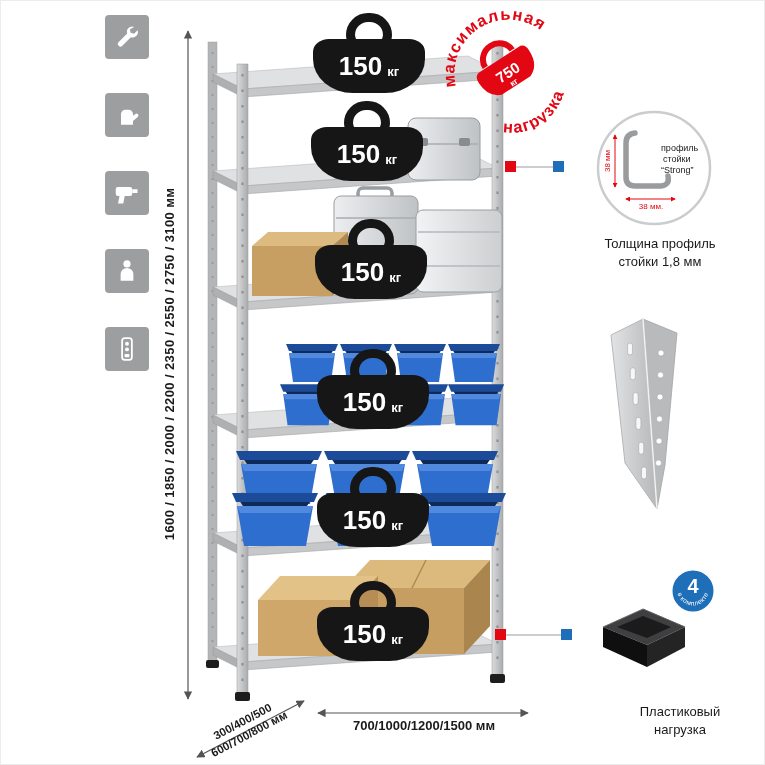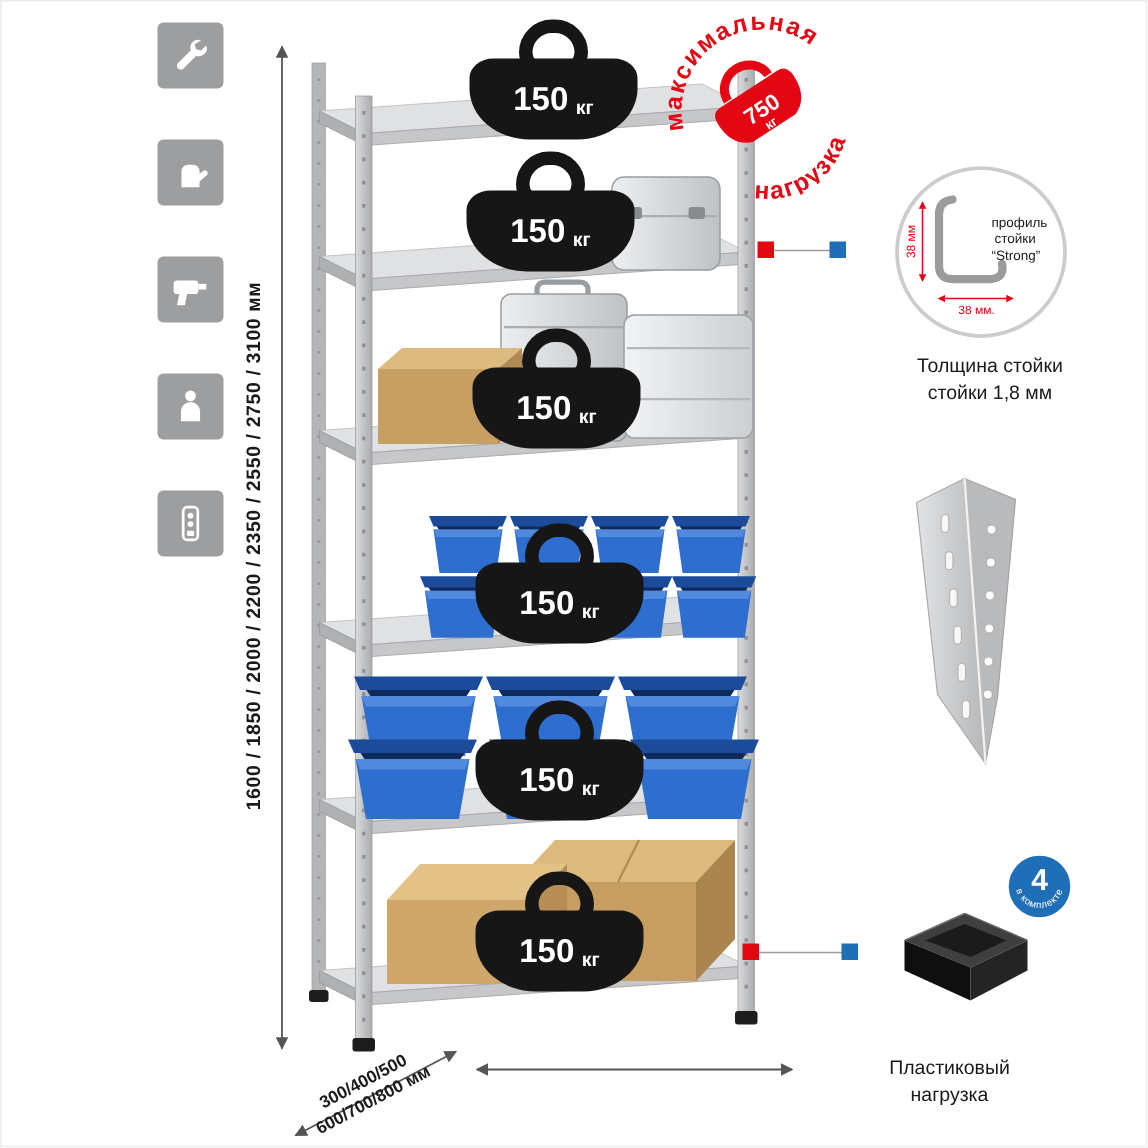--- a/index.html
+++ b/index.html
@@ -7,21 +7,21 @@
   .canvas{position:relative;width:765px;height:765px;overflow:hidden;background:#fff;border:1px solid #ececec;box-sizing:border-box;}
   .abs{position:absolute;}
 
   
   .tool-icon{position:absolute;left:104px;width:44px;height:44px;background:#9d9e9f;border-radius:4px;display:flex;align-items:center;justify-content:center;}
 
   
   .kb{position:absolute;width:112px;height:80px;}
   .kb-handle{position:absolute;left:50%;top:0;transform:translateX(-50%);width:46px;height:38px;border:9px solid #161616;border-radius:22px 22px 16px 16px;box-sizing:border-box;}
   .kb-body{position:absolute;left:0;bottom:0;width:100%;height:54px;background:#161616;border-radius:16px 16px 40px 40px / 13px 13px 34px 34px;display:flex;align-items:center;justify-content:center;gap:5px;}
-  .kb-val{color:#fff;font-size:22px;font-weight:bold;line-height:1;}
+  .kb-val{color:#fff;font-size:26px;font-weight:bold;line-height:1;}
   .kb-unit{color:#fff;font-size:13px;font-weight:bold;margin-top:10px;}
 
   
   .dim-height{position:absolute;left:168px;top:363px;transform:translate(-50%,-50%) rotate(-90deg);white-space:nowrap;font-size:13px;font-weight:600;letter-spacing:.4px;}
   .dim-width{position:absolute;left:318px;top:717px;width:210px;text-align:center;font-size:13px;font-weight:600;}
   .dim-depth{position:absolute;left:245px;top:727px;transform:translate(-50%,-50%) rotate(-28deg);text-align:center;font-size:11.5px;font-weight:600;line-height:1.25;white-space:nowrap;}
 
   
   .caption{position:absolute;width:150px;text-align:center;font-size:13px;line-height:1.35;}
   .stamp{position:absolute;left:436px;top:0;width:135px;height:135px;transform:rotate(-33deg);}
@@ -286,21 +286,21 @@
     <path d="M 40,24 q -9,1 -9,10 v 34 q 0,9 9,9 h 26 q 9,-1 7,-10" fill="none" stroke="#9a9b9d" stroke-width="5.5" stroke-linecap="round"></path>
     <line x1="20" y1="26" x2="20" y2="78" stroke="#e30613" stroke-width="1" marker-start="url(#ar)" marker-end="url(#ar)"></line>
     <text x="15" y="52" transform="rotate(-90 15 52)" font-size="8" fill="#e30613" text-anchor="middle">38 мм</text>
     <line x1="31" y1="90" x2="80" y2="90" stroke="#e30613" stroke-width="1" marker-start="url(#ar)" marker-end="url(#ar)"></line>
     <text x="56" y="100" font-size="8" fill="#e30613" text-anchor="middle">38 мм.</text>
     <text x="66" y="42" font-size="9" fill="#1a1a1a">профиль</text>
     <text x="68" y="53" font-size="9" fill="#1a1a1a">стойки</text>
     <text x="66" y="64" font-size="9" fill="#1a1a1a">“Strong”</text>
   </svg>
   <div class="caption" style="left:584px;top:234px">
-    <div>Толщина стойки</div>
+    <div>Толщина профиль</div>
     <div>стойки 1,8 мм</div>
   </div>
 
   <svg class="abs" style="left:596px;top:312px" width="105" height="210" viewBox="0 0 105 210">
     <defs>
       <linearGradient id="gA" x1="0" y1="0" x2="1" y2="0">
           <stop offset="0" stop-color="#e2e3e5"></stop>
           <stop offset="1" stop-color="#b6b7b9"></stop>
         </linearGradient>
     </defs>
@@ -337,24 +337,25 @@
   <svg class="abs" style="left:668px;top:566px" width="48" height="48" viewBox="0 0 48 48">
     <defs>
       <path id="badgeArc" d="M 9,28 A 16,16 0 0 0 39,28"></path>
     </defs>
     <circle cx="24" cy="24" r="21.5" fill="#1e6fb8" stroke="#fff" stroke-width="2"></circle>
     <text x="24" y="26" text-anchor="middle" font-size="20" font-weight="bold" fill="#fff">4</text>
     <text font-size="6.5" fill="#fff" letter-spacing="0.5">
       <textPath href="#badgeArc" startOffset="50%" text-anchor="middle">в комплекте</textPath>
     </text>
   </svg>
-  <div class="caption" style="left:557px;top:702px">
+  <div class="caption" style="left:604px;top:702px">
     <div>Пластиковый</div>
     <div>нагрузка</div>
   </div>
 
   <div class="dim-height">1600 / 1850 / 2000 / 2200 / 2350 / 2550 / 2750 / 3100 мм</div>
+  <div class="dim-width">700/1000/1200/1500 мм</div>
   <div class="dim-depth">
     <div>300/400/500</div>
     <div>600/700/800 мм</div>
   </div>
 
 </div>
 
 </body></html>

